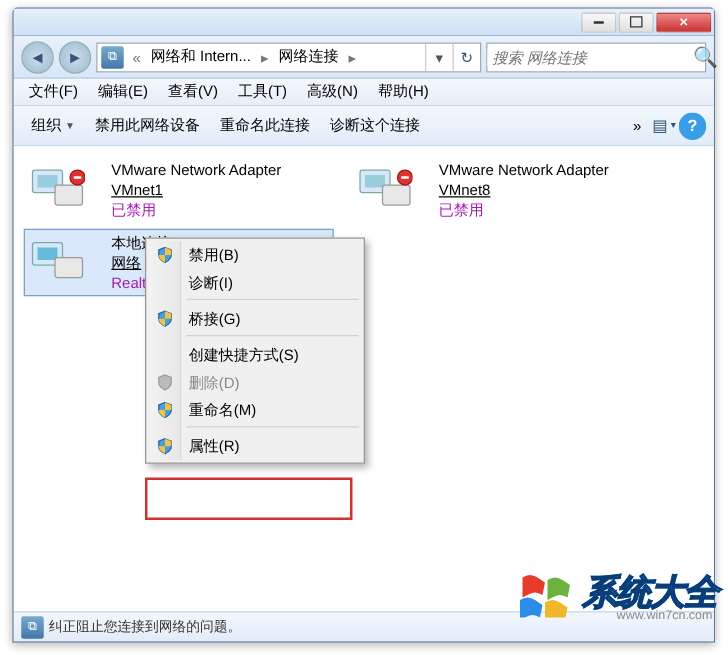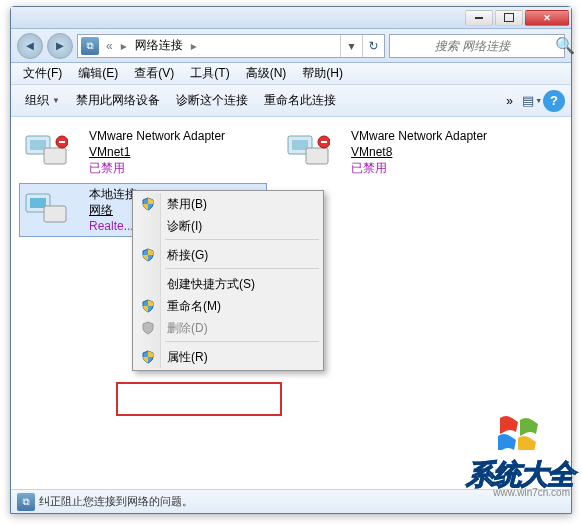--- a/index.html
+++ b/index.html
@@ -18,21 +18,21 @@
 
 .addrbar { height: 34px; background: linear-gradient(#e8f0fa, #d8e6f6); display: flex; align-items: center; padding: 4px 6px; gap: 4px; border-bottom: 1px solid #a0b8d8; }
 .navbtn { width: 26px; height: 26px; border: 1px solid #9ab; border-radius: 13px; background: radial-gradient(#cde,#9bc); display: flex; align-items: center; justify-content: center; color: #357; font-size: 13px; cursor: pointer; }
 .crumbs { flex: 1; height: 24px; background: #fff; border: 1px solid #9ab; display: flex; align-items: center; font-size: 12px; }
 .crumb-icon { width: 18px; height: 18px; margin: 0 3px; background: linear-gradient(#7ac,#47a); border-radius: 2px; display: inline-flex; align-items: center; justify-content: center; font-size: 10px; color: #fff; }
 .crumb { padding: 0 4px; cursor: pointer; }
 .crumb-sep { padding: 0 4px; color: #777; cursor: pointer; }
 .crumb-drop { width: 22px; height: 22px; border-left: 1px solid #ccc; display: flex; align-items: center; justify-content: center; color: #555; cursor: pointer; }
 .crumb-refresh { width: 22px; height: 22px; border-left: 1px solid #ccc; display: flex; align-items: center; justify-content: center; color: #357; cursor: pointer; }
 .searchbox { width: 176px; height: 24px; background: #fff; border: 1px solid #9ab; display: flex; align-items: center; }
-.searchbox input { flex: 1; border: none; outline: none; font-size: 12px; padding: 0 4px; color: #888; font-style: italic; text-align: center; }
+.searchbox input { flex: 1; border: none; outline: none; font-size: 12px; padding: 0 4px; color: #888; font-style: italic; }
 .searchbox .sicon { width: 20px; display: flex; align-items: center; justify-content: center; color: #357; cursor: pointer; }
 
 
 .menubar { height: 22px; background: linear-gradient(#f4f8fc,#e6eef8); border-bottom: 1px solid #c8d8ea; display: flex; align-items: center; padding: 0 4px; font-size: 12px; }
 .menuitem { padding: 2px 8px; cursor: pointer; }
 
 
 .toolbar { height: 32px; background: linear-gradient(#f2f7fd,#e2ecf8); border-bottom: 1px solid #c0d4ea; display: flex; align-items: center; padding: 0 6px; font-size: 12px; }
 .tbtn { padding: 3px 8px; cursor: pointer; display: flex; align-items: center; gap: 3px; }
 .tbtn .dd { font-size: 8px; color: #555; }
@@ -45,35 +45,35 @@
 .conn { width: 248px; height: 54px; display: flex; align-items: flex-start; padding: 2px; border: 1px solid transparent; cursor: pointer; gap: 13px; }
 .conn.selected { background: #d9e8fb; border: 1px solid #7da2ce; }
 .conn-icon { width: 48px; height: 48px; margin-right: 6px; display: flex; align-items: center; justify-content: center; }
 .conn-icon svg { width: 44px; height: 40px; }
 .conn-text { font-size: 12px; line-height: 16px; }
 .conn-text .l1 { color: #000; }
 .conn-text .l2 { color: #000; text-decoration: underline; }
 .conn-text .l3 { color: #a21caf; }
 
 
-.ctxmenu { position: absolute; left: 132px; top: 190px; width: 192px; background: #f0f0f0; border: 1px solid #979797; box-shadow: 3px 3px 6px rgba(0,0,0,.3); padding: 2px; font-size: 12px; z-index: 50; }
+.ctxmenu { position: absolute; left: 116px; top: 190px; width: 176px; background: #f0f0f0; border: 1px solid #979797; box-shadow: 3px 3px 6px rgba(0,0,0,.3); padding: 2px; font-size: 12px; z-index: 50; }
 .ctxmenu .iconcol { position: absolute; left: 2px; top: 2px; bottom: 2px; width: 26px; background: linear-gradient(90deg,#f2f2f2,#e8e8e8); border-right: 1px solid #d8d8d8; }
 .ctxitem { position: relative; height: 22px; display: flex; align-items: center; padding-left: 32px; cursor: pointer; z-index: 1; }
 .ctxitem.disabled { color: #888; cursor: default; }
 .ctxitem.default { font-weight: bold; }
 .ctxsep { position: relative; height: 5px; margin-left: 30px; margin-right: 2px; border-top: 1px solid #d0d0d0; margin-top: 2px; z-index: 1; }
 .ctxshield { position: absolute; left: 6px; width: 14px; height: 14px; z-index: 2; }
 .highlight-box { position: absolute; left: 116px; top: 382px; width: 166px; height: 34px; border: 2px solid #d03030; pointer-events: none; z-index: 60; }
 
 
 .statusbar { position: absolute; bottom: 0; left: 0; right: 0; height: 24px; background: linear-gradient(#f2f7fd,#e2ecf8); border-top: 1px solid #c0d4ea; display: flex; align-items: center; padding: 0 6px; font-size: 11px; color: #333; }
 .statusbar .sicon2 { width: 18px; height: 18px; margin-right: 4px; background: linear-gradient(#7ac,#47a); border-radius: 2px; display: inline-flex; align-items: center; justify-content: center; font-size: 10px; color: #fff; }
 
 
-.watermark { position: absolute; right: 8px; bottom: 30px; display: flex; align-items: center; gap: 6px; z-index: 100; flex-direction: column; }
+.watermark { position: absolute; right: 8px; bottom: 30px; display: flex; align-items: center; gap: 6px; z-index: 100; }
 .wm-logo { width: 44px; height: 40px; }
 .wm-text { font-size: 28px; font-weight: 900; font-style: italic; background: linear-gradient(#2a8de8,#0b5fb0); -webkit-background-clip: text; background-clip: text; color: transparent; -webkit-text-stroke: 1px #083d78; letter-spacing: -1px; }
 .wm-url { position: absolute; right: 12px; bottom: 26px; font-size: 10px; color: #888; z-index: 101; }
 </style>
 </head>
 <body>
 
 <div class="window">
 
   <div class="titlebar">
@@ -81,20 +81,21 @@
     <div class="winbtn max"></div>
     <div class="winbtn close"></div>
   </div>
 
   <div class="addrbar">
     <div class="navbtn">◄</div>
     <div class="navbtn">►</div>
     <div class="crumbs">
       <span class="crumb-icon">⧉</span>
       <span class="crumb-sep">«</span>
+      <span class="crumb">网络和 Intern...</span>
       <span class="crumb-sep">▸</span>
       <span class="crumb">网络连接</span>
       <span class="crumb-sep">▸</span>
       <span style="flex:1"></span>
       <span class="crumb-drop">▾</span>
       <span class="crumb-refresh">↻</span>
     </div>
     <div class="searchbox">
       <input placeholder="搜索 网络连接" style="">
       <span class="sicon">🔍</span>
@@ -109,22 +110,22 @@
     <div class="menuitem">高级(N)</div>
     <div class="menuitem">帮助(H)</div>
   </div>
 
   <div class="toolbar">
     <div class="tbtn">
         <span>组织</span>
         <span class="dd">▼</span>
       </div>
     <div class="tbtn">禁用此网络设备</div>
+    <div class="tbtn">重命名此连接</div>
     <div class="tbtn">诊断这个连接</div>
-    <div class="tbtn">重命名此连接</div>
     <div class="tspacer"></div>
     <div class="tbtn">
         <span>»</span>
       </div>
     <div class="ticon">▤<span class="dd" style="font-size:7px;margin-left:1px">▼</span></div>
     <div class="ticon help">?</div>
   </div>
 
   <div class="content">
 
@@ -205,33 +206,33 @@
         <path d="M7 1 L12 3 V7 C12 10 9 12 7 13 C5 12 2 10 2 7 V3 Z" fill="#4a9de0" stroke="#26a"></path>
         <path d="M7 1 L12 3 V7 L7 7 Z" fill="#f0c43c"></path>
         <path d="M2 7 L7 7 V13 C5 12 2 10 2 7 Z" fill="#f0c43c"></path>
       </svg>
     <span>桥接(G)</span>
   </div>
   <div class="ctxsep"></div>
   <div class="ctxitem">
       <span>创建快捷方式(S)</span>
     </div>
+  <div class="ctxitem disabled">
+    <svg class="ctxshield" viewBox="0 0 14 14">
+        <path d="M7 1 L12 3 V7 C12 10 9 12 7 13 C5 12 2 10 2 7 V3 Z" fill="#bbb" stroke="#999"></path>
+      </svg>
+    <span>删除(D)</span>
+  </div>
   <div class="ctxitem">
     <svg class="ctxshield" viewBox="0 0 14 14">
         <path d="M7 1 L12 3 V7 C12 10 9 12 7 13 C5 12 2 10 2 7 V3 Z" fill="#4a9de0" stroke="#26a"></path>
         <path d="M7 1 L12 3 V7 L7 7 Z" fill="#f0c43c"></path>
         <path d="M2 7 L7 7 V13 C5 12 2 10 2 7 Z" fill="#f0c43c"></path>
       </svg>
     <span>重命名(M)</span>
-  </div>
-  <div class="ctxitem disabled">
-    <svg class="ctxshield" viewBox="0 0 14 14">
-        <path d="M7 1 L12 3 V7 C12 10 9 12 7 13 C5 12 2 10 2 7 V3 Z" fill="#bbb" stroke="#999"></path>
-      </svg>
-    <span>删除(D)</span>
   </div>
   <div class="ctxsep"></div>
   <div class="ctxitem">
     <svg class="ctxshield" viewBox="0 0 14 14">
         <path d="M7 1 L12 3 V7 C12 10 9 12 7 13 C5 12 2 10 2 7 V3 Z" fill="#4a9de0" stroke="#26a"></path>
         <path d="M7 1 L12 3 V7 L7 7 Z" fill="#f0c43c"></path>
         <path d="M2 7 L7 7 V13 C5 12 2 10 2 7 Z" fill="#f0c43c"></path>
       </svg>
     <span>属性(R)</span>
   </div>

